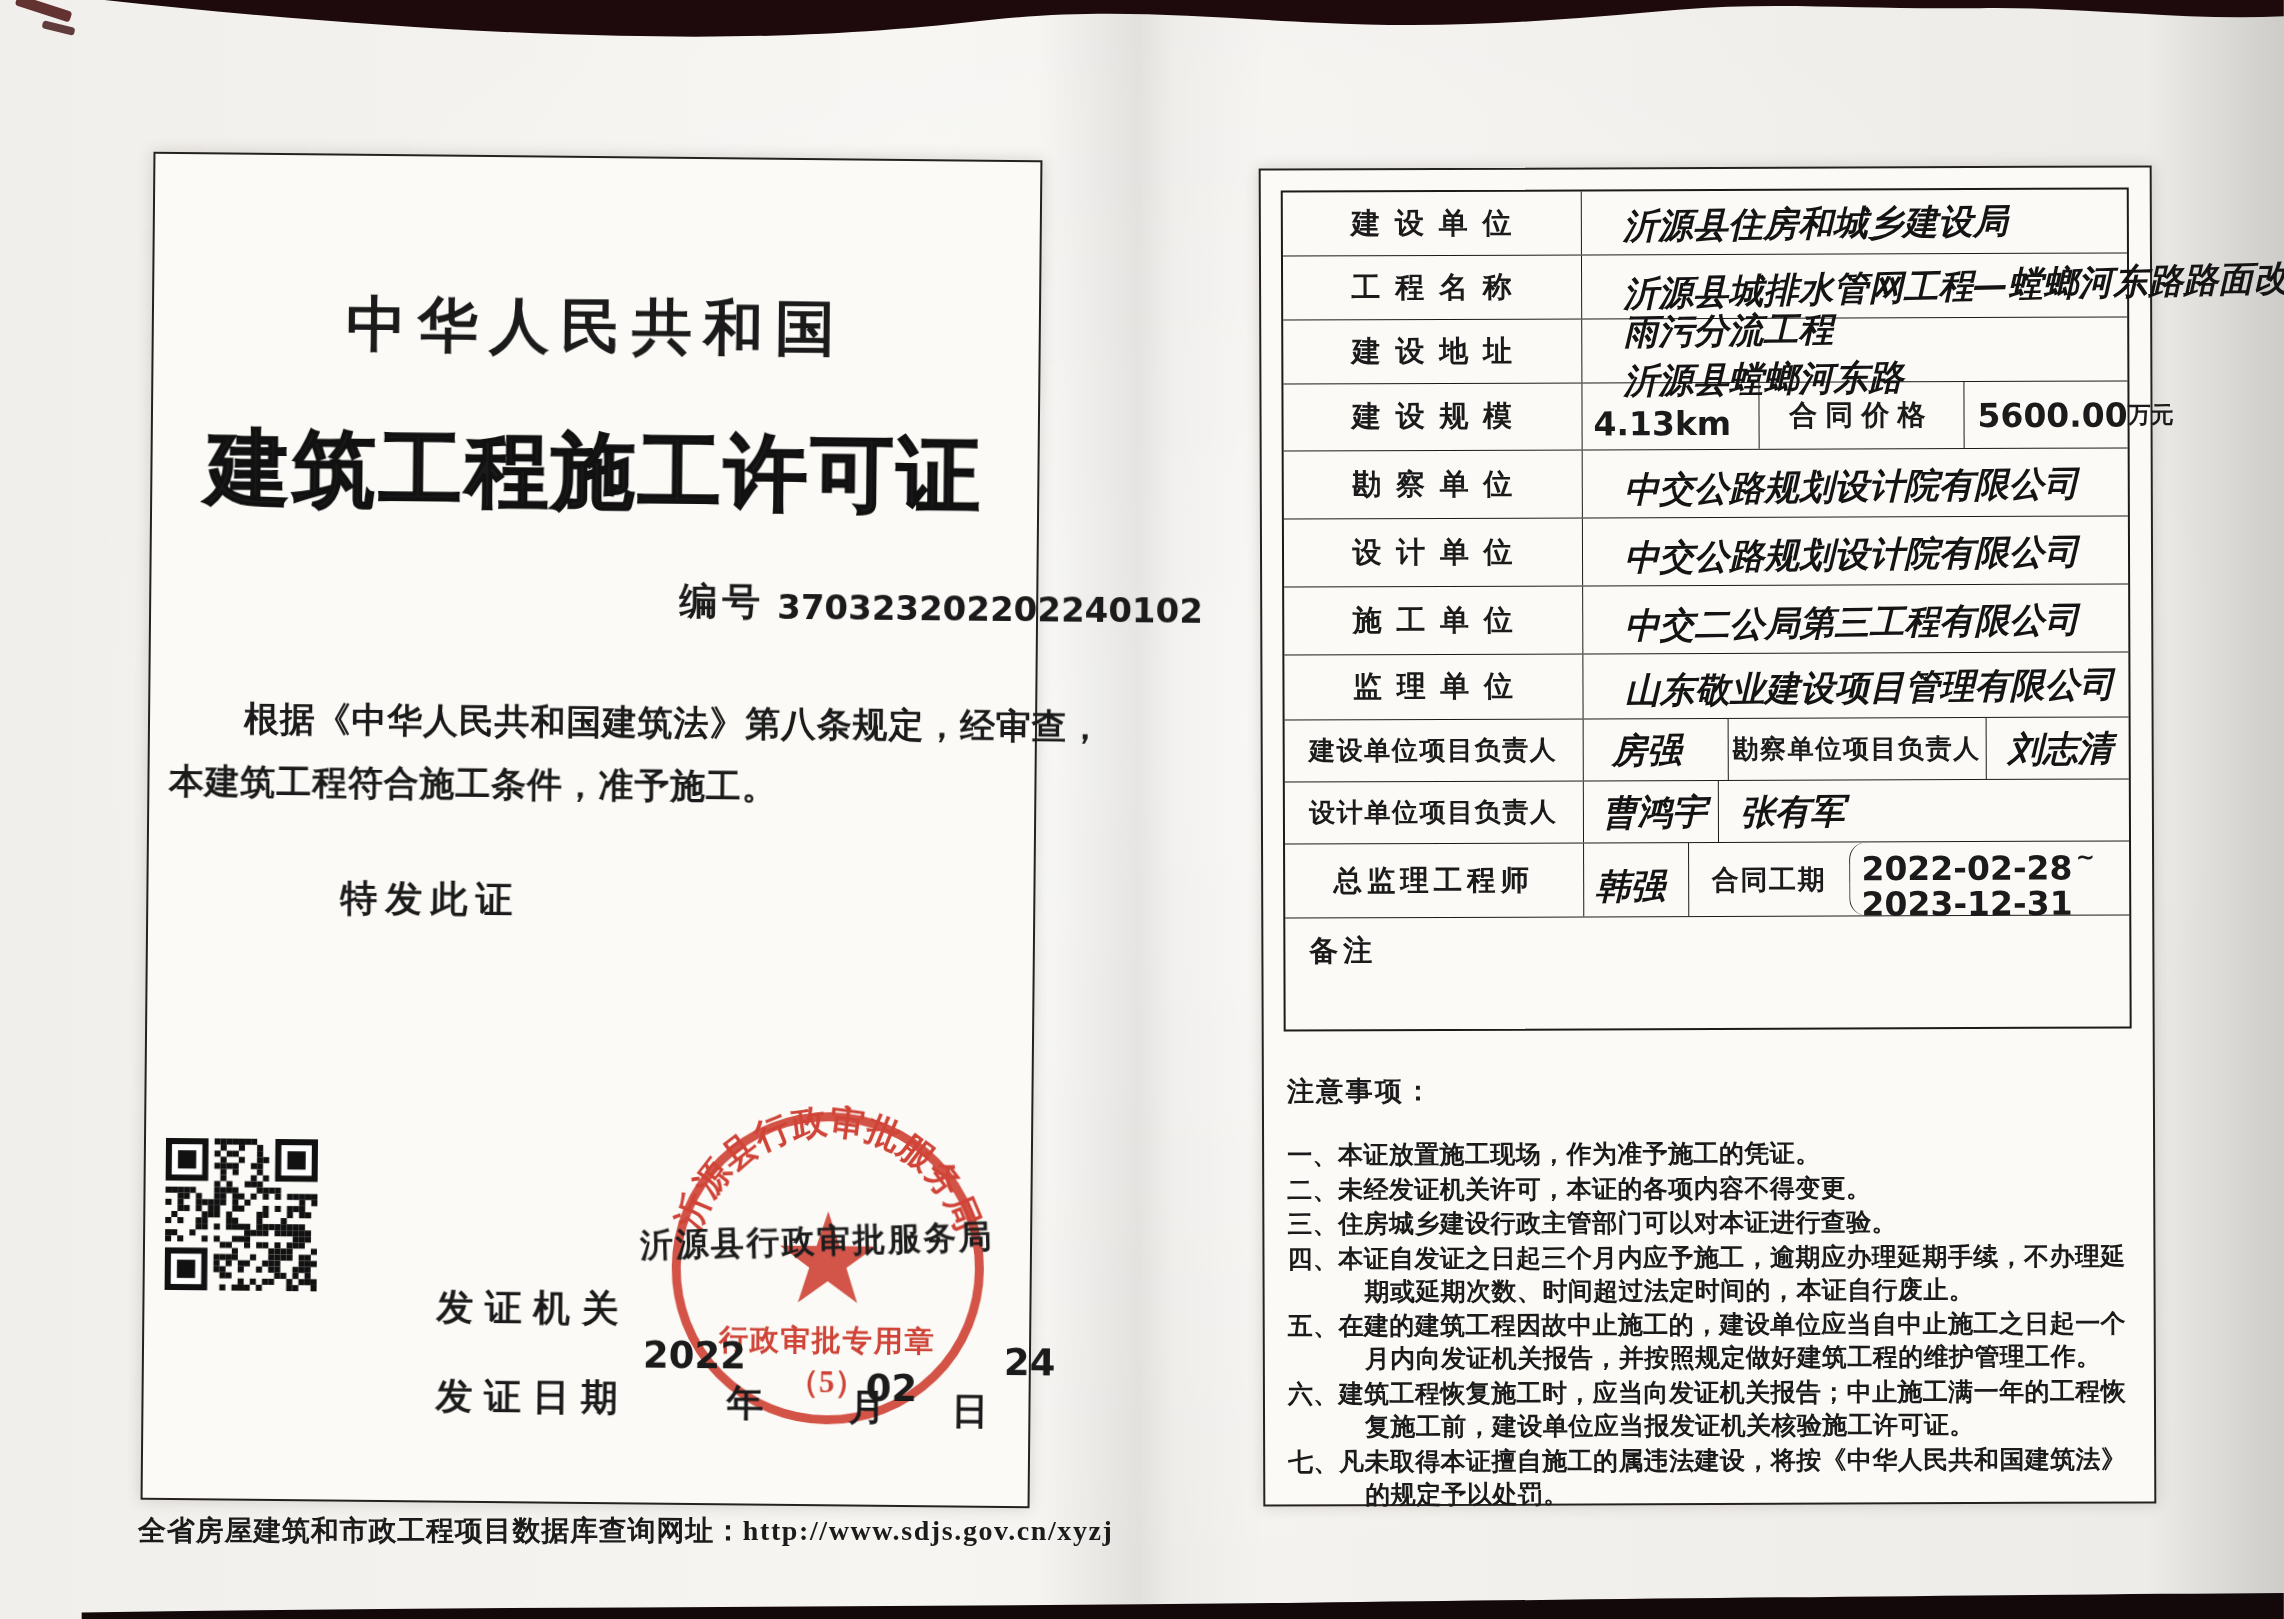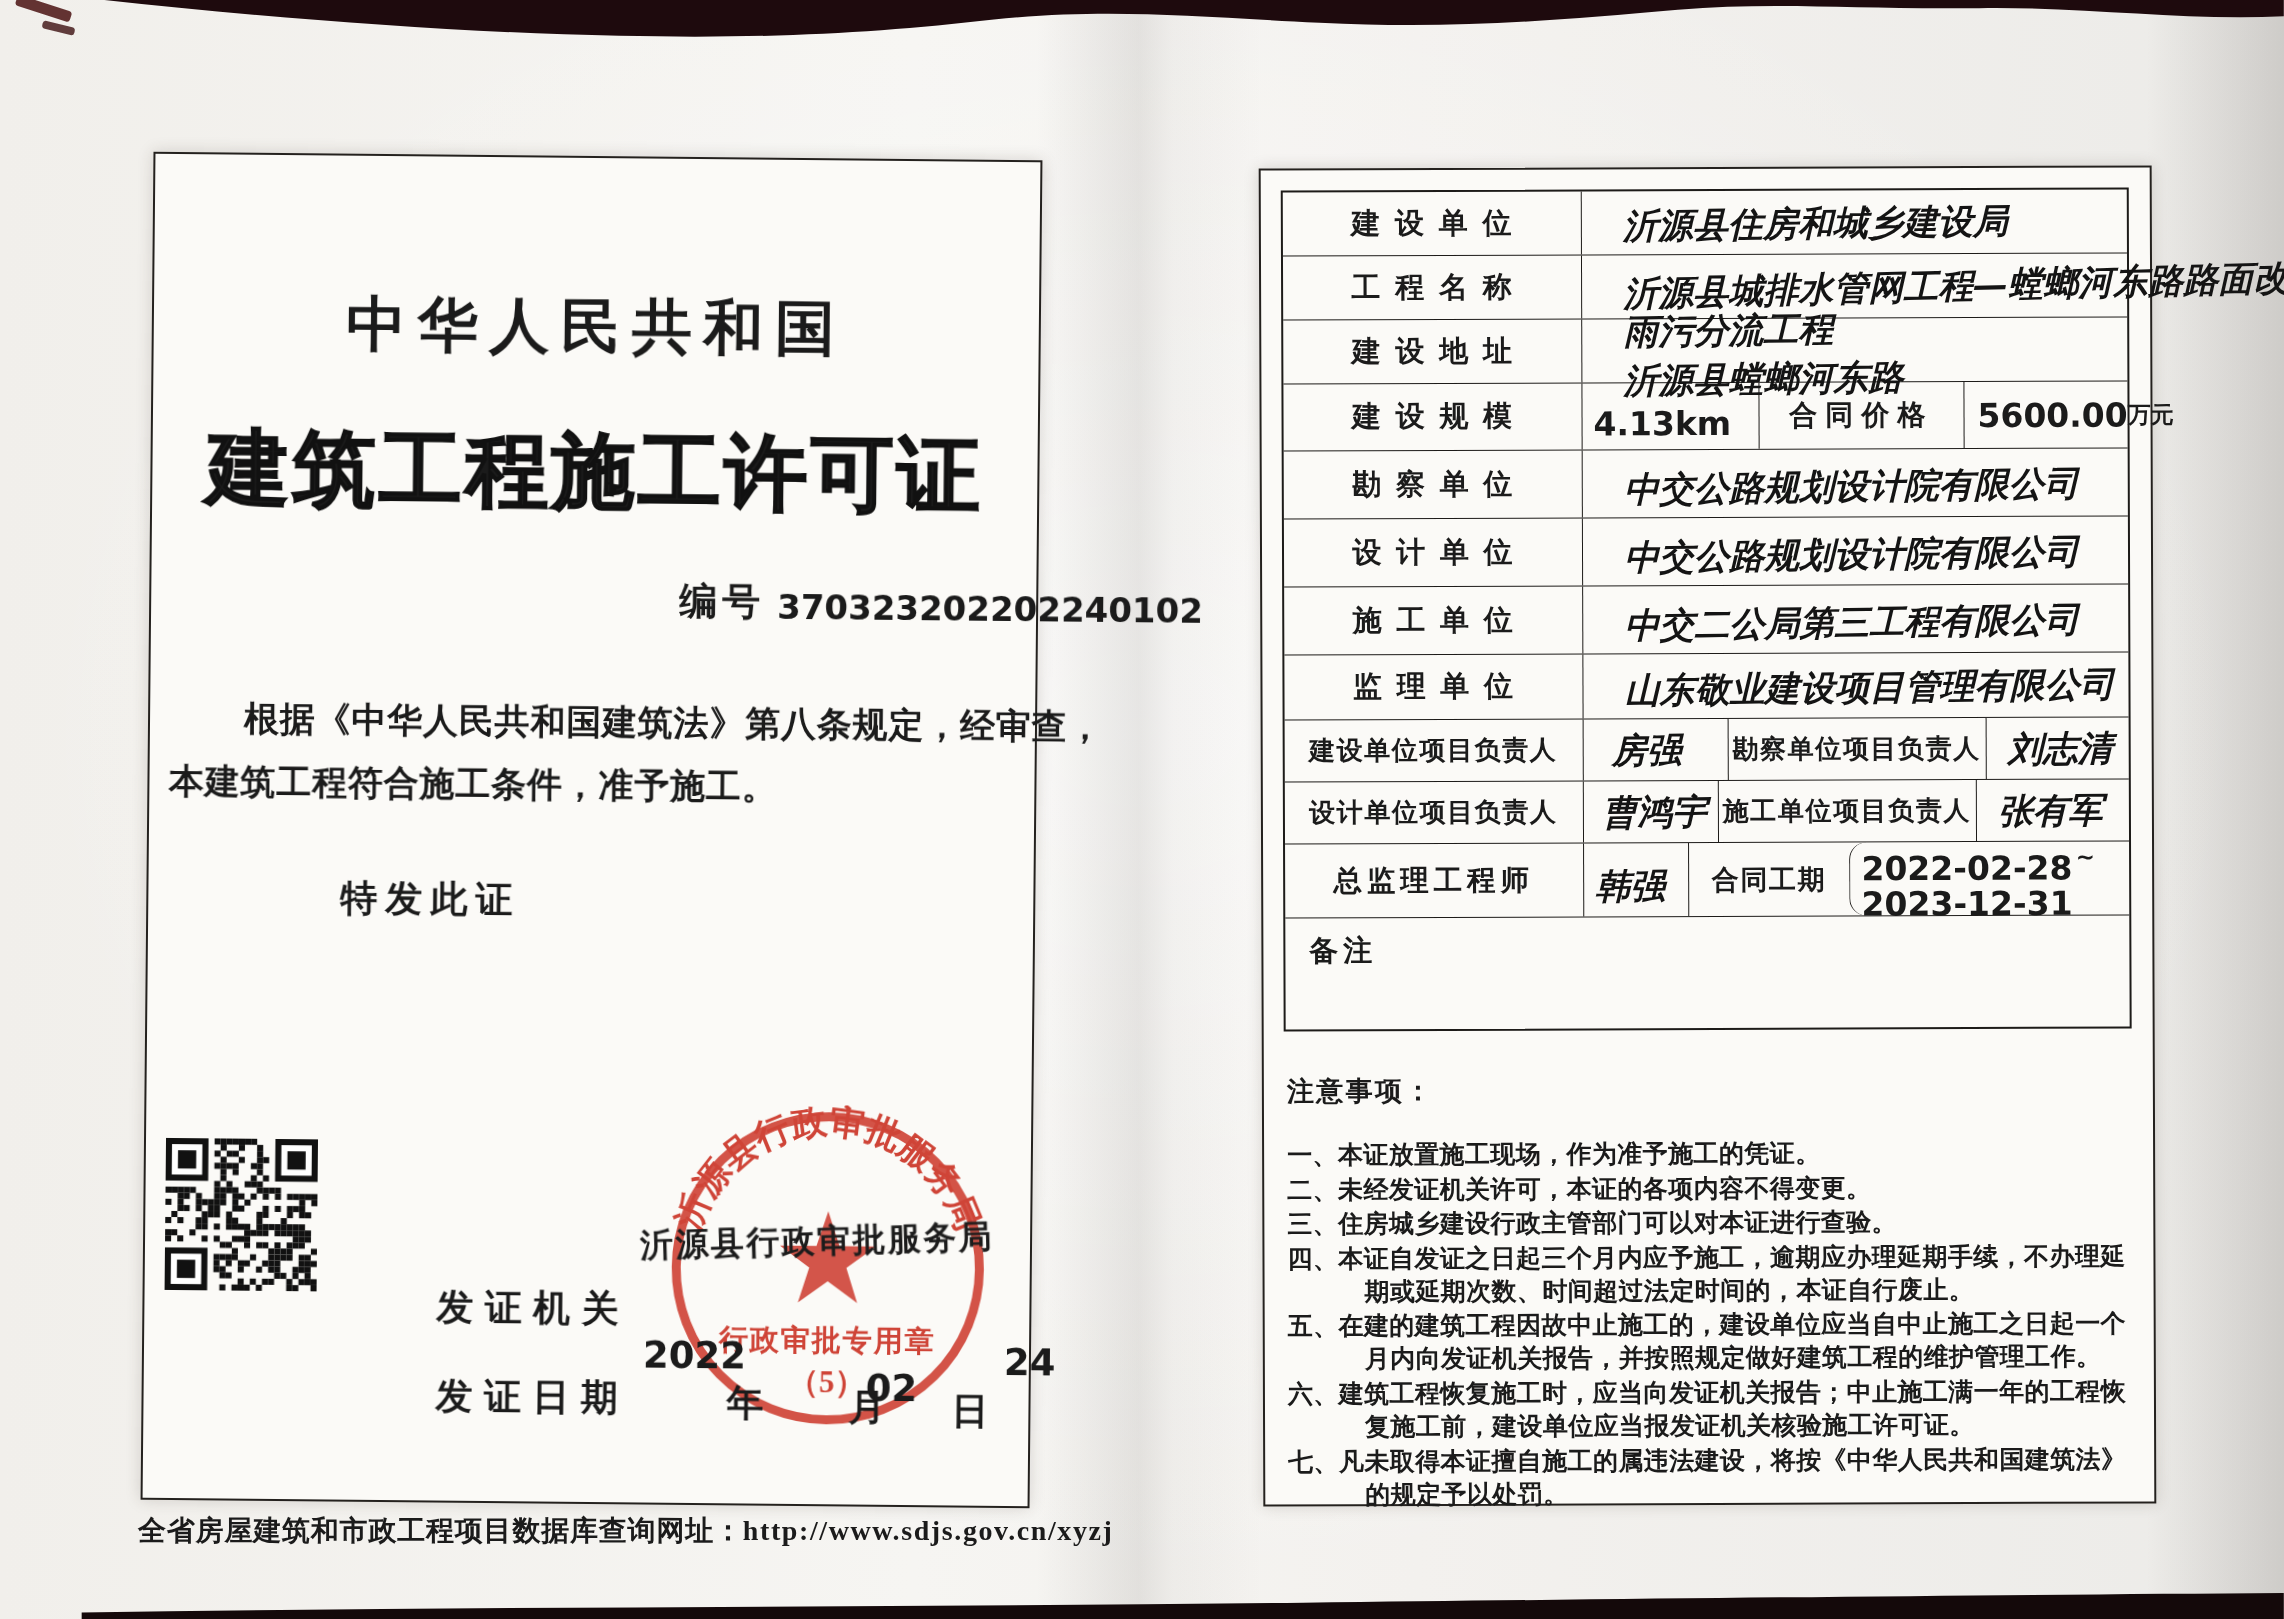--- a/index.html
+++ b/index.html
@@ -461,21 +461,20 @@
         <div class="tcell vcell" style="padding-left:21px;">
           <span class="hand">刘志清</span>
         </div>
       </div>
 
       <div class="trow" style="height:61px;">
         <div class="tcell lblcell lbl9">设计单位项目负责人</div>
         <div class="tcell vcell" style="width:116px;flex:none;padding-left:18px;">
           <span class="hand">曹鸿宇</span>
         </div>
-        <div class="tcell lblcell lbl9" style="width:257px;flex:none;">施工单位项目负责人</div>
         <div class="tcell vcell" style="padding-left:21px;">
           <span class="hand">张有军</span>
         </div>
       </div>
 
       <div class="trow" style="height:73px;">
         <div class="tcell lblcell lbl6">总监理工程师</div>
         <div class="tcell vcell" style="width:93px;flex:none;padding-left:11.4px;">
           <span class="hand">韩强</span>
         </div>

